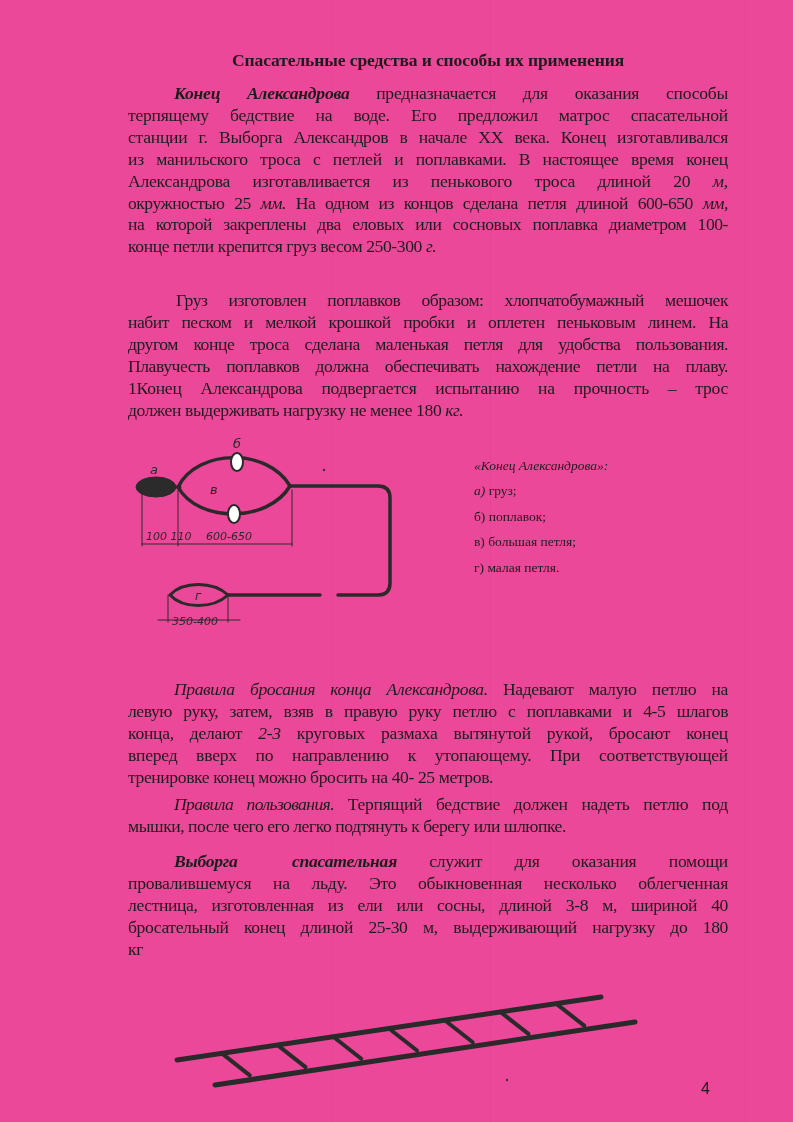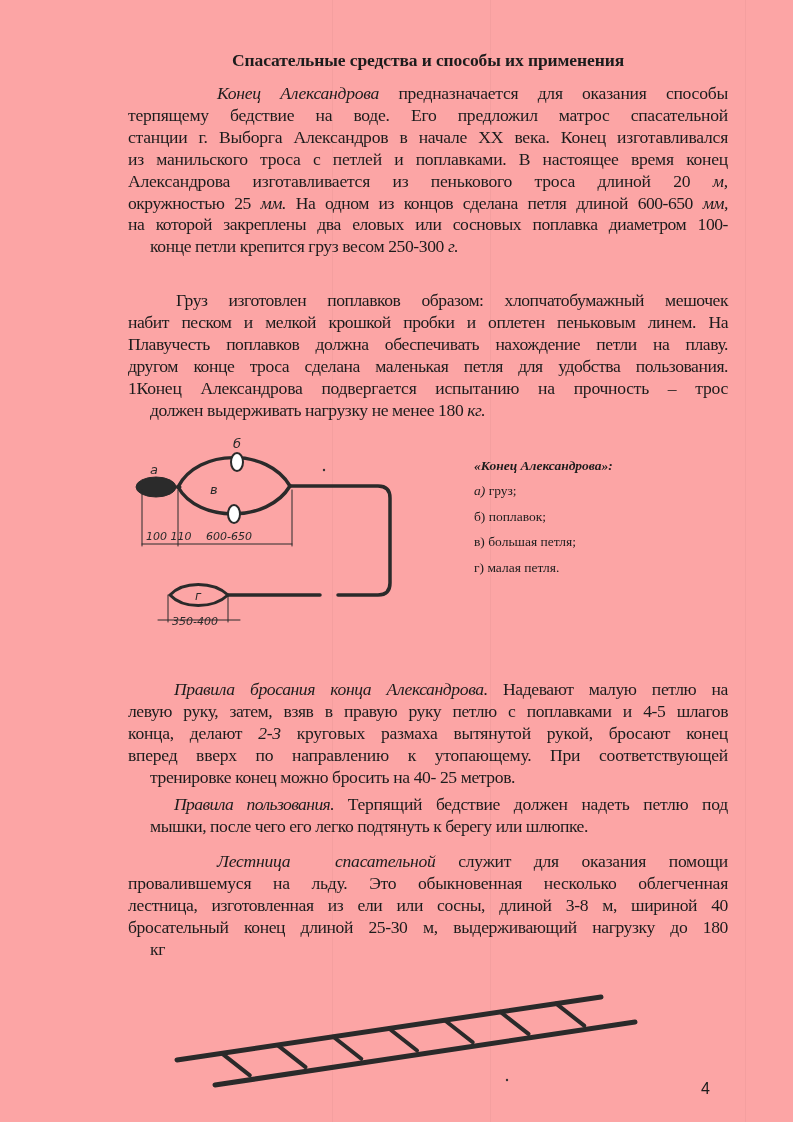--- a/index.html
+++ b/index.html
@@ -1,48 +1,48 @@
 <!DOCTYPE html>
 <html><head>
   <meta charset="utf-8">
   <style>
     html, body { margin: 0; padding: 0; background: #ffffff; }
     body {
       width: 793px; height: 1122px; position: relative; overflow: hidden;
       font-family: "Liberation Serif", "DejaVu Serif", serif;
       color: #1c1c1c;
     }
-    .page { position: absolute; left: 0; top: 0; width: 793px; height: 1122px; background: #fca5a5; }
+    .page { position: absolute; left: 0; top: 0; width: 793px; height: 1122px; background: #ec4899; }
     .scan-shade { position: absolute; top: 0; bottom: 0; width: 1px; background: rgba(0,0,0,0.03); }
 
     .title {
       position: absolute; left: 128px; width: 600px; top: 50px;
       text-align: center; font-weight: bold; font-size: 17.5px; letter-spacing: -0.1px;
     }
     .para {
       position: absolute; left: 128px; width: 600px;
       font-size: 17.6px; line-height: 21.9px; text-align: justify;
       letter-spacing: -0.25px;
     }
     .para .indent { display: inline-block; width: 46px; }
     .para .indent-lg { display: inline-block; width: 48px; }
-    .bi { font-weight: normal; font-style: italic; margin-left: 43px; }
+    .bi { font-weight: bold; font-style: italic; }
     .it { font-style: italic; }
     .line { display: block; text-align: justify; text-align-last: justify; white-space: nowrap; }
-    .line.last { text-align-last: left; margin-left: 22px; }
+    .line.last { text-align-last: left; }
 
     #p1 { top: 83px; }
     #p2 { top: 290px; }
     #p3 { top: 679px; }
     #p4 { top: 794px; }
     #p5 { top: 851px; }
 
     .diagram { position: absolute; left: 128px; top: 428px; width: 300px; height: 210px; }
     .legend { position: absolute; left: 474px; top: 458px; font-size: 13.5px; }
-    .legend .lt { font-weight: bold; font-style: italic; margin-bottom: 9px; display: block; }
+    .legend .lt { font-weight: normal; font-style: italic; margin-bottom: 9px; display: block; }
     .legend .li { display: block; margin-bottom: 9.5px; }
     .legend .li .mk { }
     .legend .li .mk.it { font-style: italic; }
 
     .ladder { position: absolute; left: 165px; top: 990px; width: 580px; height: 110px; }
     .page-num { position: absolute; left: 701px; top: 1080px; font-family: "Liberation Sans", "DejaVu Sans", sans-serif; font-size: 16px; }
   </style>
 </head>
 <body>
 
@@ -60,22 +60,22 @@
     <span class="line">из манильского троса с петлей и поплавками. В настоящее время конец</span>
     <span class="line"><span>Александрова изготавливается из пенькового троса длиной 20</span> <span class="it">м,</span></span>
     <span class="line" style="letter-spacing:-0.5px"><span>окружностью 25</span> <span class="it">мм.</span> <span>На одном из концов сделана петля длиной 600-650</span> <span class="it">мм,</span></span>
     <span class="line" style="letter-spacing:-0.45px">на которой закреплены два еловых или сосновых поплавка диаметром 100-</span>
     <span class="line last" style="letter-spacing:-0.4px"><span>конце петли крепится груз весом 250-300</span> <span class="it">г.</span></span>
   </div>
 
   <div class="para" id="p2">
     <span class="line" style="letter-spacing:-0.45px"><span class="indent-lg"></span><span>Груз изготовлен поплавков образом: хлопчатобумажный мешочек</span></span>
     <span class="line" style="letter-spacing:-0.45px">набит песком и мелкой крошкой пробки и оплетен пеньковым линем. На</span>
+    <span class="line" style="letter-spacing:-0.45px">другом конце троса сделана маленькая петля для удобства пользования.</span>
     <span class="line" style="letter-spacing:-0.45px">Плавучесть поплавков должна обеспечивать нахождение петли на плаву.</span>
-    <span class="line" style="letter-spacing:-0.45px">другом конце троса сделана маленькая петля для удобства пользования.</span>
     <span class="line">1Конец Александрова подвергается испытанию на прочность – трос</span>
     <span class="line last" style="letter-spacing:-0.4px"><span>должен выдерживать нагрузку не менее 180</span> <span class="it">кг.</span></span>
   </div>
 
   <svg class="diagram" viewBox="0 0 300 210">
     <g fill="none" stroke="#2a2a2a" stroke-linecap="round">
 
       <ellipse cx="28" cy="59" rx="20" ry="10" fill="#2b2b2b"></ellipse>
 
       <path d="M 50 59 C 70 20, 140 20, 162 58" stroke-width="3.5"></path>
@@ -127,21 +127,21 @@
     <span class="line">вперед вверх по направлению к утопающему. При соответствующей</span>
     <span class="line last" style="letter-spacing:-0.4px">тренировке конец можно бросить на 40- 25 метров.</span>
   </div>
 
   <div class="para" id="p4">
     <span class="line"><span class="indent"></span><span class="it" style="letter-spacing:-0.6px">Правила пользования.</span> <span>Терпящий бедствие должен надеть петлю под</span></span>
     <span class="line last" style="letter-spacing:-0.45px">мышки, после чего его легко подтянуть к берегу или шлюпке.</span>
   </div>
 
   <div class="para" id="p5">
-    <span class="line"><span class="indent"></span><span class="bi" style="word-spacing:22px">Лестница спасательной</span> <span>служит для оказания помощи</span></span>
+    <span class="line"><span class="indent"></span><span class="bi" style="word-spacing:22px">Выборга спасательная</span> <span>служит для оказания помощи</span></span>
     <span class="line">провалившемуся на льду. Это обыкновенная несколько облегченная</span>
     <span class="line" style="letter-spacing:-0.4px">лестница, изготовленная из  ели или сосны, длиной 3-8 м, шириной 40</span>
     <span class="line" style="letter-spacing:-0.4px">бросательный конец длиной 25-30 м, выдерживающий нагрузку до 180</span>
     <span class="line last">кг</span>
   </div>
 
   <svg class="ladder" viewBox="0 0 580 110">
     <g id="ladder-g" stroke="#2a2a2a" fill="none" stroke-linecap="round">
       <line x1="12" y1="70" x2="436" y2="7" stroke-width="5"></line>
       <line x1="50" y1="95" x2="470" y2="32" stroke-width="5"></line>

